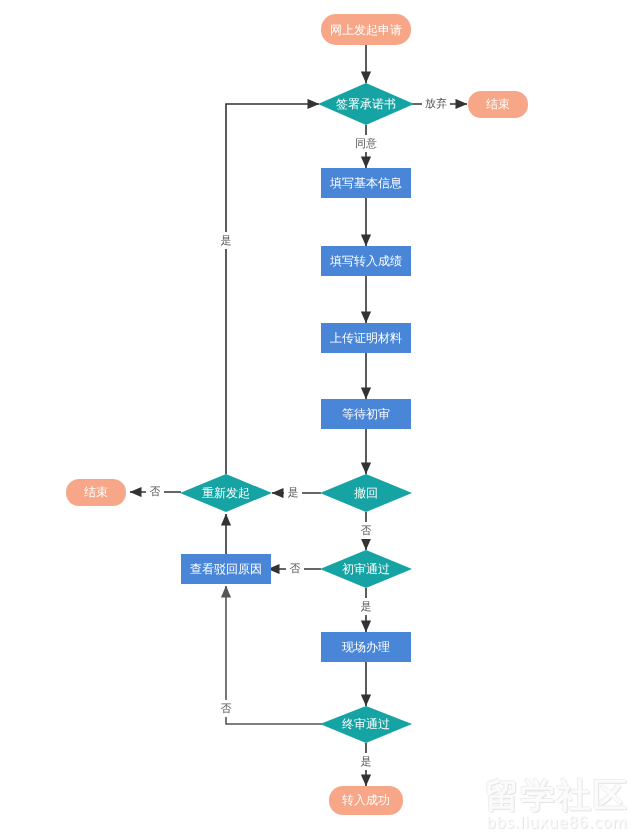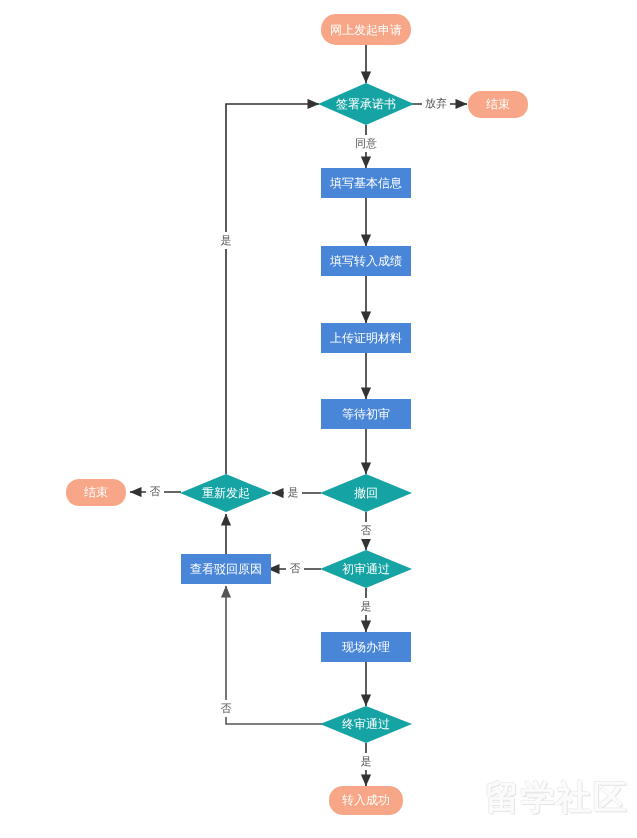--- a/index.html
+++ b/index.html
@@ -51,21 +51,21 @@
     stroke: #555555;
     stroke-width: 1.6;
     fill: none;
   }
   .label-bg {
     fill: #ffffff;
   }
   .watermark {
     position: absolute;
     right: 8px;
-    bottom: 22px;
+    bottom: 6px;
     text-align: center;
     user-select: none;
     pointer-events: none;
   }
   .watermark-main {
     font-size: 34px;
     font-weight: bold;
     letter-spacing: 2px;
     color: #fbfbfb;
     text-shadow: 1px 1px 0 #e4e4e4, -1px -1px 0 #efefef, 0 0 2px #e8e8e8;
@@ -259,14 +259,15 @@
 
       <g>
         <rect x="329" y="786" width="74" height="29" rx="14" ry="14" fill="#f7a788"></rect>
         <text class="node-label" x="366" y="800">转入成功</text>
       </g>
     </g>
   </svg>
 
   <div class="watermark">
     <div class="watermark-main">留学社区</div>
+    <div class="watermark-sub">bbs.liuxue86.com</div>
   </div>
 </div>
 
 </body></html>

